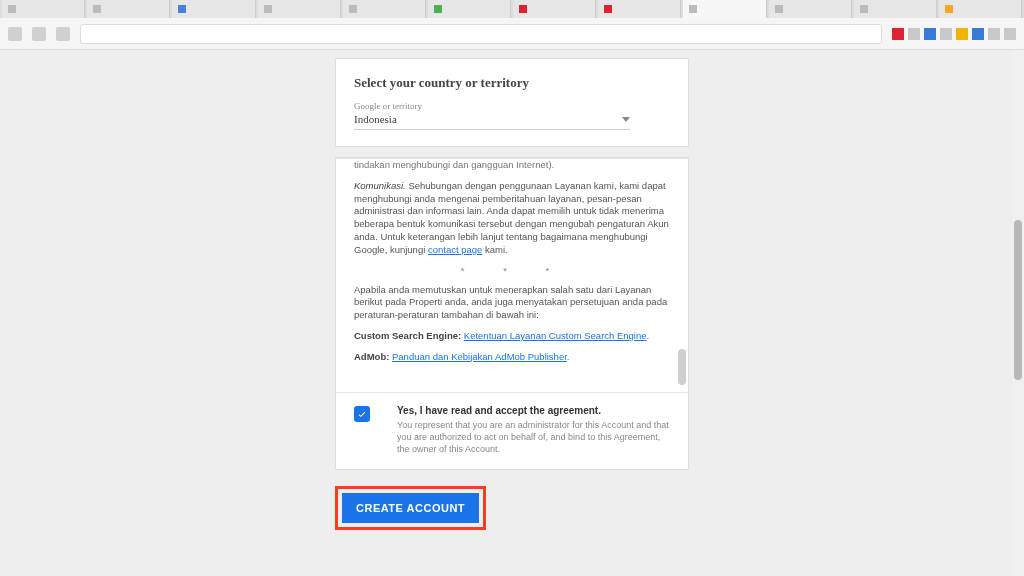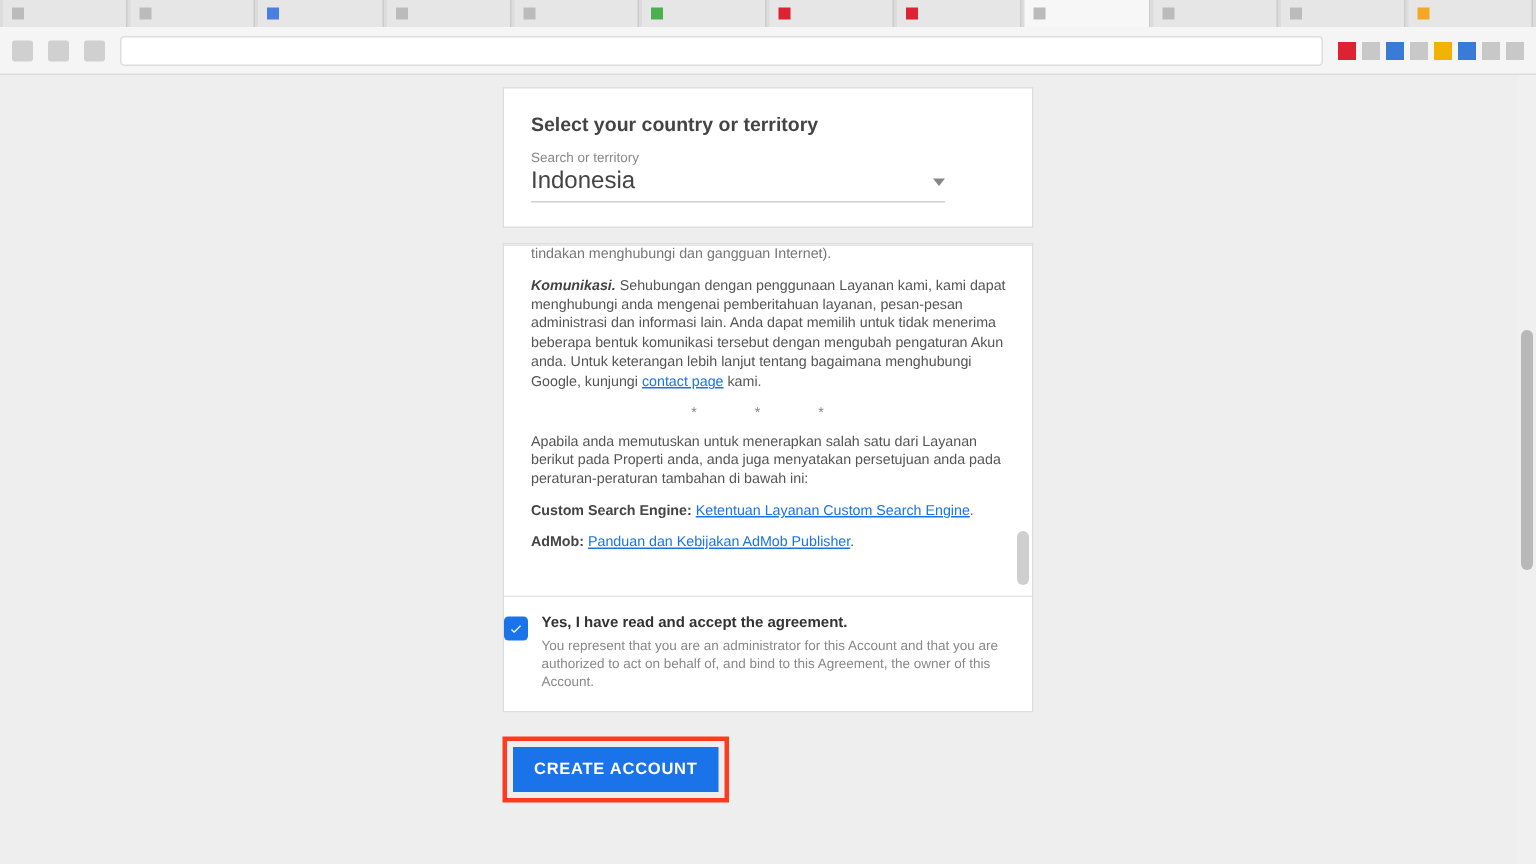--- a/index.html
+++ b/index.html
@@ -75,66 +75,66 @@
   }
   .content-col{
     width: 354px;
     margin: 8px auto 0 auto;
   }
   .card{
     background:#fff;
     border:1px solid #dedede;
     margin-bottom:10px;
   }
-  .card-pad{padding:16px 18px;}
+  .card-pad{padding:16px 18px;font-family:Liberation Serif, serif;}
   .card-title{
     font-size:13px; font-weight:bold; color:#444;
     margin-bottom:10px;
   }
   .field-label{
     font-size:9px; color:#888; margin-bottom:2px;
   }
   .select-row{
     display:flex; justify-content:space-between; align-items:center;
     border-bottom:1px solid #d0d0d0;
     padding-bottom:4px;
     width: 276px;
-    font-size:16px; color:#444;
+    font-size:11px; color:#444;
   }
   .caret-down{
     width:0;height:0;border-left:4px solid transparent;border-right:4px solid transparent;
     border-top:5px solid #888;
   }
   
   .terms-body{
     height: 234px;
     overflow:hidden;
     border-top:1px solid #e6e6e6;
     padding: 0 14px 0 18px;
     font-size:9.5px; line-height:1.35;
     color:#555;
     position:relative;
   }
   .terms-body a{color:#1a73e8; }
   .terms-body p{margin-bottom:8px;}
-  .terms-body .ital{font-style:italic; font-weight:bold; color:#444;margin-top:23px;}
+  .terms-body .ital{font-style:italic; font-weight:normal; color:#444;margin-top:23px;}
   .terms-body .sep{text-align:center; letter-spacing:18px; color:#888; margin:6px 0;}
   .terms-body .sec{font-weight:bold; color:#444;}
   .terms-inner-scroll{
     position:absolute;right:2px;top:0;bottom:0;width:8px;
   }
   .terms-inner-scroll .thumb{
     position:absolute; left:0; width:8px; background:#cfcfcf; border-radius:4px;
     top:190px; height:36px;
   }
   
   .accept-row{
     border-top:1px solid #e6e6e6;
-    padding:12px 18px 14px 0;
-    display:flex; gap:9px;
+    padding:12px 18px 14px 18px;
+    display:flex; gap:27px;
   }
   .checkbox{
     width:16px;height:16px;border-radius:3px;
     background:#1a73e8;
     display:flex;align-items:center;justify-content:center;
     flex-shrink:0;
     margin-top:1px;
   }
   .checkbox svg{width:10px;height:10px;}
   .accept-text{font-size:10px; color:#444;}
@@ -195,21 +195,21 @@
   <div class="scroll-track">
     <div class="scroll-thumb"></div>
   </div>
 
   <div class="content-col">
 
     
     <div class="card">
       <div class="card-pad">
         <div class="card-title">Select your country or territory</div>
-        <div class="field-label">Search or territory</div>
+        <div class="field-label">Google or territory</div>
         <div class="select-row">
           <span>Indonesia</span>
           <span class="caret-down"></span>
         </div>
       </div>
     </div>
 
     
     <div class="card">
 

